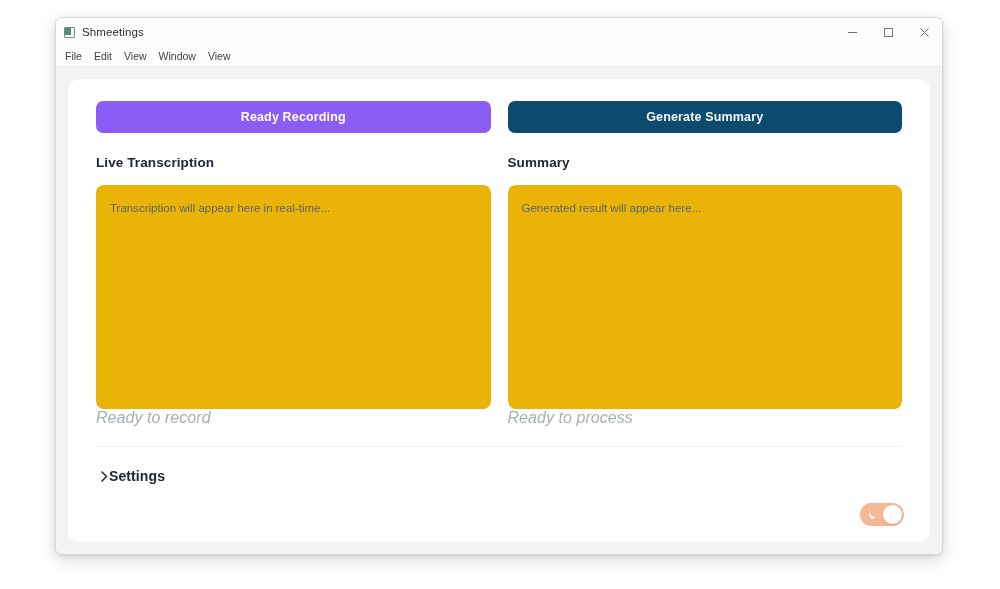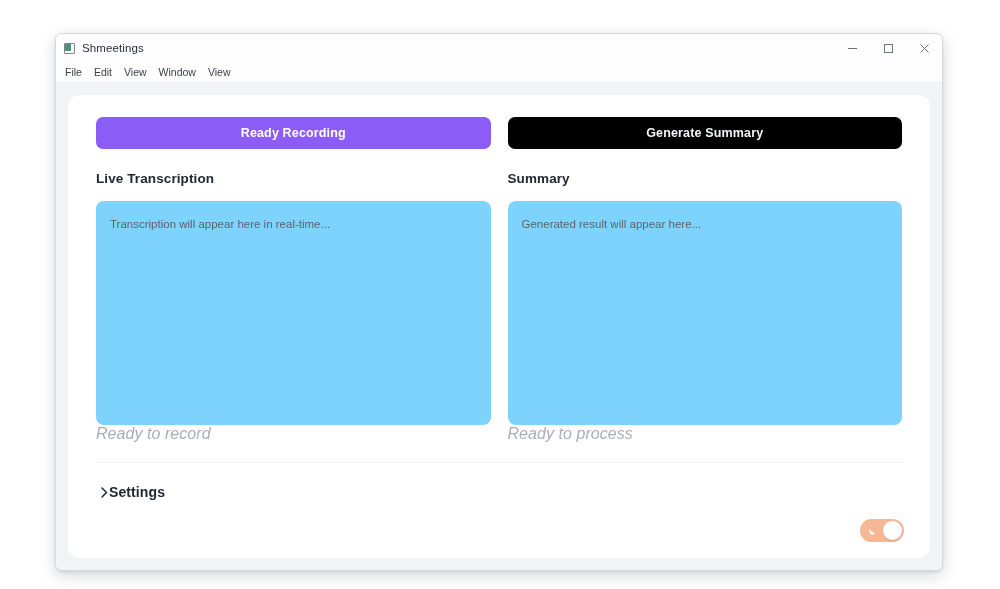--- a/index.html
+++ b/index.html
@@ -21,21 +21,21 @@
     position: relative;
     width: 1000px;
     height: 589px;
     background: #ffffff;
   }
 
   
   #app-window {
     position: absolute;
     left: 55px;
-    top: 33px;
+    top: 17px;
     width: 888px;
     height: 538px;
     background: #fbfbfc;
     border: 1px solid #d6d8dc;
     border-radius: 7px;
     box-shadow: 0 5px 16px rgba(15, 18, 30, 0.16),
                 0 1px 3px rgba(15, 18, 30, 0.10);
     overflow: hidden;
     display: flex;
     flex-direction: column;
@@ -150,21 +150,21 @@
     font-weight: bold;
     color: #ffffff;
     letter-spacing: 0.15px;
     display: flex;
     align-items: center;
     justify-content: center;
     cursor: pointer;
   }
   #start-recording-button { background: #8b5cf6; }
   #generate-summary-button {
-    background: #000000;
+    background: #0c4a6e;
     color: #f4f5f7;
     cursor: default;
   }
 
   
   #panels-row {
     display: flex;
     gap: 17px;
     margin-top: 22px;
     flex: 0 0 auto;
@@ -179,21 +179,21 @@
   .panel-heading {
     font-size: 13.5px;
     font-weight: bold;
     color: #222833;
     letter-spacing: 0.1px;
     margin-bottom: 15px;
   }
 
   .panel-box {
     height: 224px;
-    background: #7dd3fc;
+    background: #eab308;
     border-radius: 8px;
     padding: 15px 14px;
     overflow: hidden;
   }
   .panel-placeholder {
     font-size: 11.5px;
     color: #5d636d;
     line-height: 1.4;
   }
 

